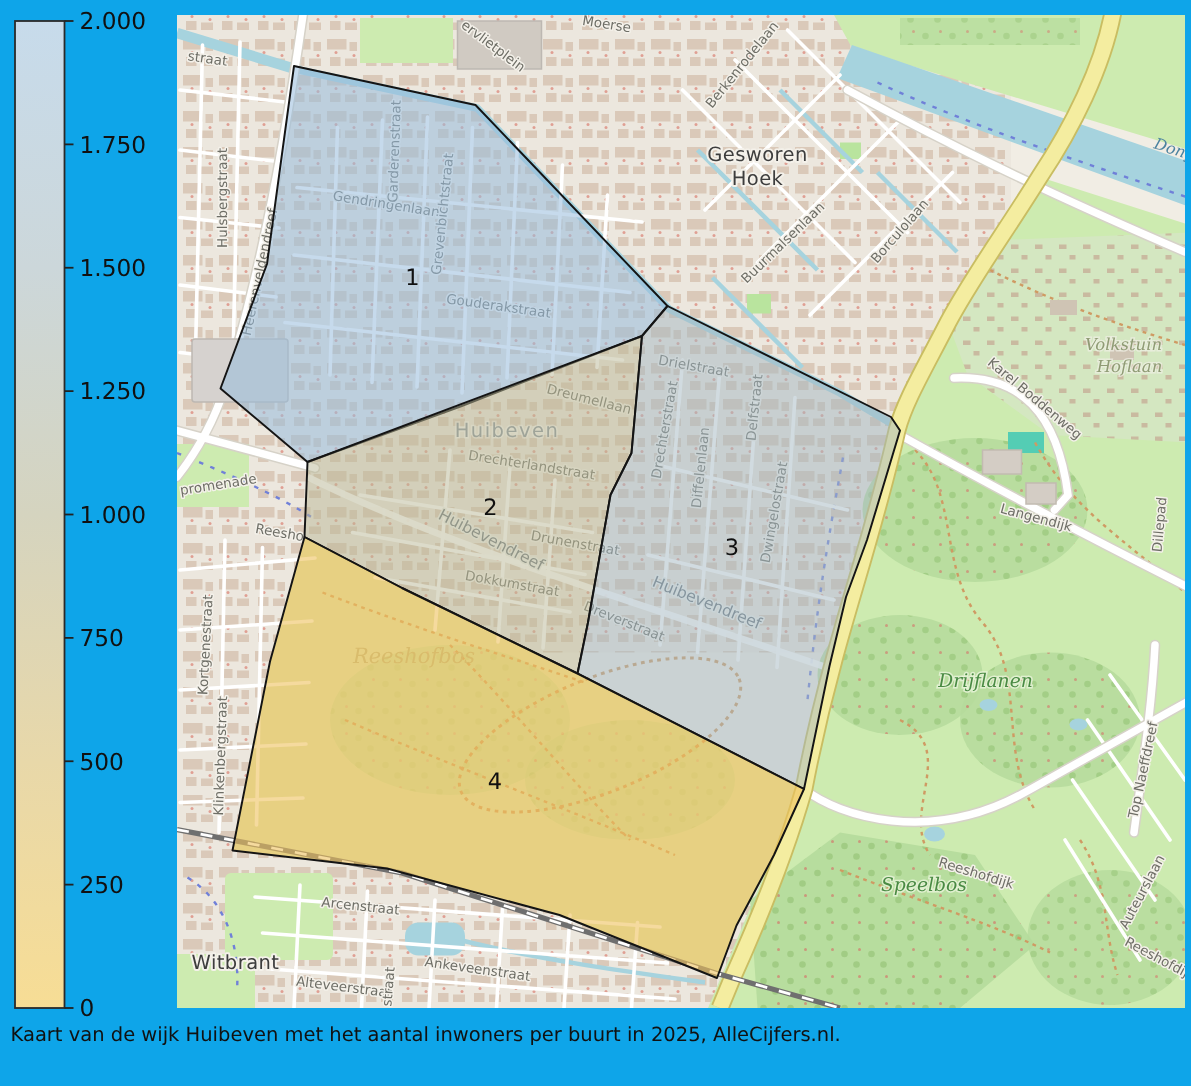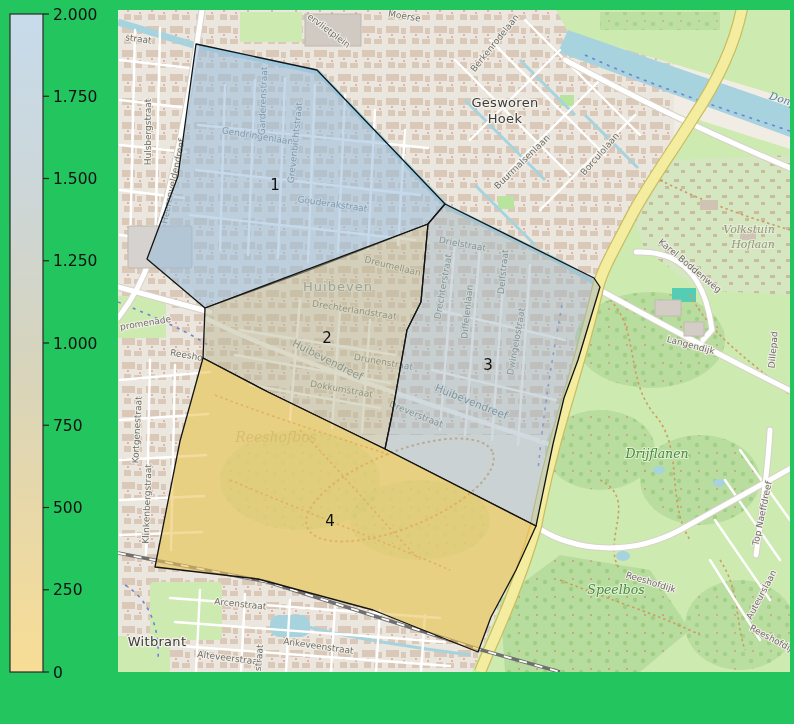--- a/index.html
+++ b/index.html
@@ -1,16 +1,16 @@
 <!DOCTYPE html>
 <html><head>
 <meta charset="utf-8">
 <style>
   html,body{margin:0;padding:0;background:#ffffff;}
-  .stage{position:relative;width:794px;height:724px;background:#22c55e;overflow:hidden;
+  .stage{position:relative;width:794px;height:724px;background:#0ea5e9;overflow:hidden;
          font-family:"DejaVu Sans",sans-serif;}
   svg{position:absolute;left:0;top:0;}
   .tick-label{font:15.5px "DejaVu Sans",sans-serif;fill:#111;}
   .lbl-street{font:9px "DejaVu Sans",sans-serif;fill:#6e6e66;text-anchor:middle;
               paint-order:stroke;stroke:#f4f1ea;stroke-width:2px;stroke-linejoin:round;}
   .lbl-street-lg{font:10.5px "DejaVu Sans",sans-serif;fill:#68727a;text-anchor:middle;
               paint-order:stroke;stroke:#eef0ec;stroke-width:2px;stroke-linejoin:round;}
   .lbl-place{font:13px "DejaVu Sans",sans-serif;fill:#3d3d3d;letter-spacing:.3px;text-anchor:middle;
               paint-order:stroke;stroke:#f4f1ea;stroke-width:2.6px;stroke-linejoin:round;}
   .lbl-place-faded{font:13px "DejaVu Sans",sans-serif;fill:#84909c;letter-spacing:1px;text-anchor:middle;
@@ -316,13 +316,14 @@
           <polygon points="205,308 428,224 421,302 407,330 392,415 385,449 268,392 203,358" fill="#b9b795" fill-opacity="0.5" stroke="#141414" stroke-width="1.3" stroke-linejoin="round" class="region-poly"></polygon>
           <text x="327" y="343" class="region-number">2</text>
           <polygon points="445,204 594,278 600,287 578,360 564,398 553,444 536,526 385,449 392,415 407,330 421,302 428,224" fill="#a3b7c2" fill-opacity="0.5" stroke="#141414" stroke-width="1.3" stroke-linejoin="round" class="region-poly"></polygon>
           <text x="488" y="370" class="region-number">3</text>
           <polygon points="203,358 268,392 385,449 536,526 516,570 491,617 478,652 373,610 258,579 155,567 180,441" fill="#eec25d" fill-opacity="0.6" stroke="#141414" stroke-width="1.3" stroke-linejoin="round" class="region-poly"></polygon>
           <text x="330" y="526" class="region-number">4</text>
         </g>
   </g>
 </svg>
 
+<div class="caption" id="caption1">Kaart van de wijk Huibeven met het aantal inwoners per buurt in 2025, AlleCijfers.nl.</div>
 </div>
 
 </body></html>

